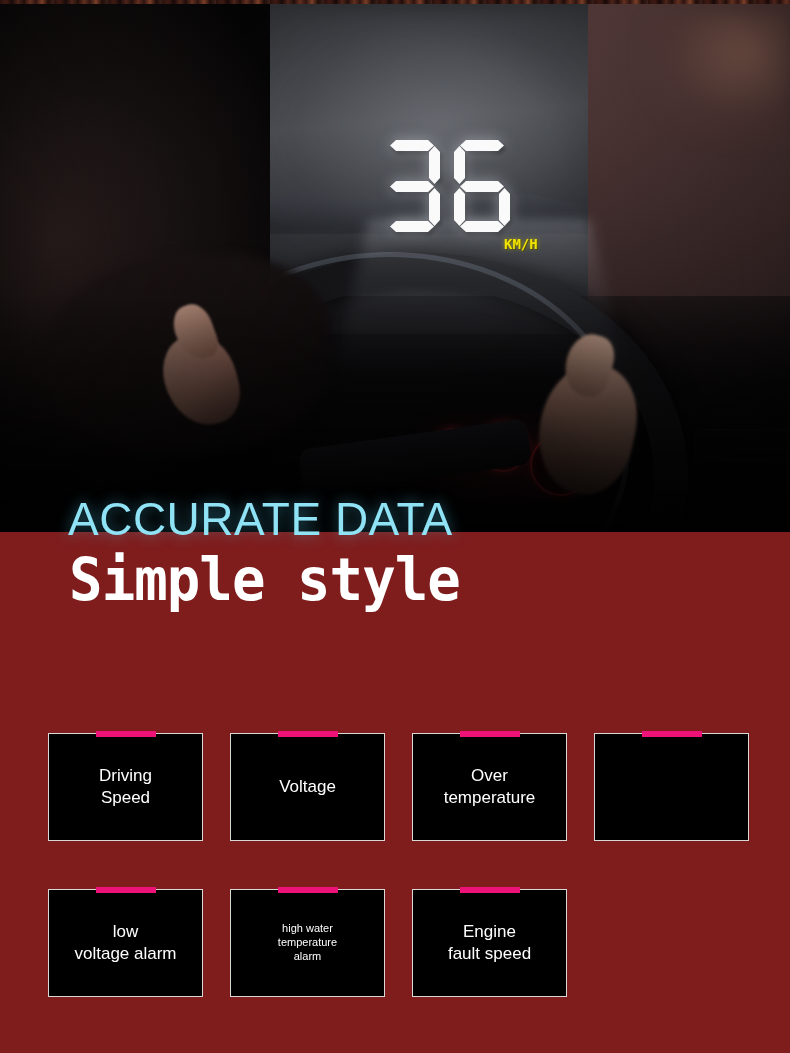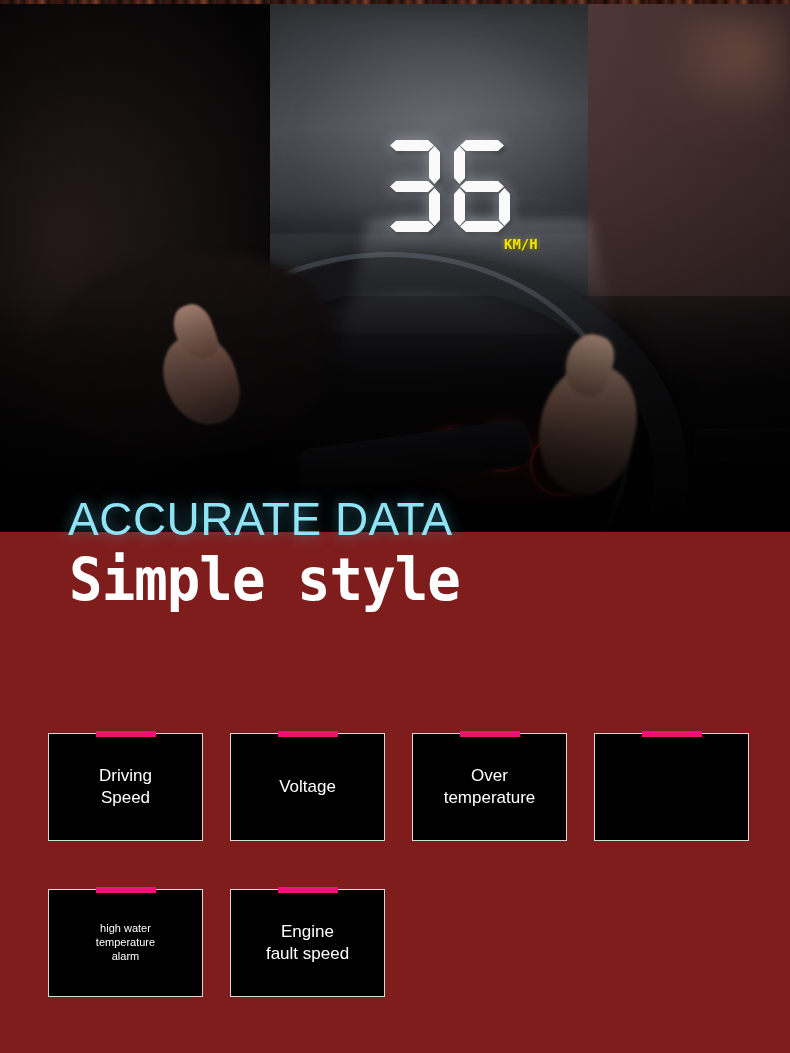--- a/index.html
+++ b/index.html
@@ -411,20 +411,25 @@
       <div class="tick"></div>
       <div class="label">Over
 temperature</div>
     </div>
 
 
     <div class="feat">
       <div class="tick"></div>
     </div>
 
+    <div class="feat">
+      <div class="tick"></div>
+      <div class="label">low
+voltage alarm</div>
+    </div>
 
     <div class="feat">
       <div class="tick"></div>
       <div class="label sm">high water
 temperature
 alarm</div>
     </div>
 
     <div class="feat">
       <div class="tick"></div>

